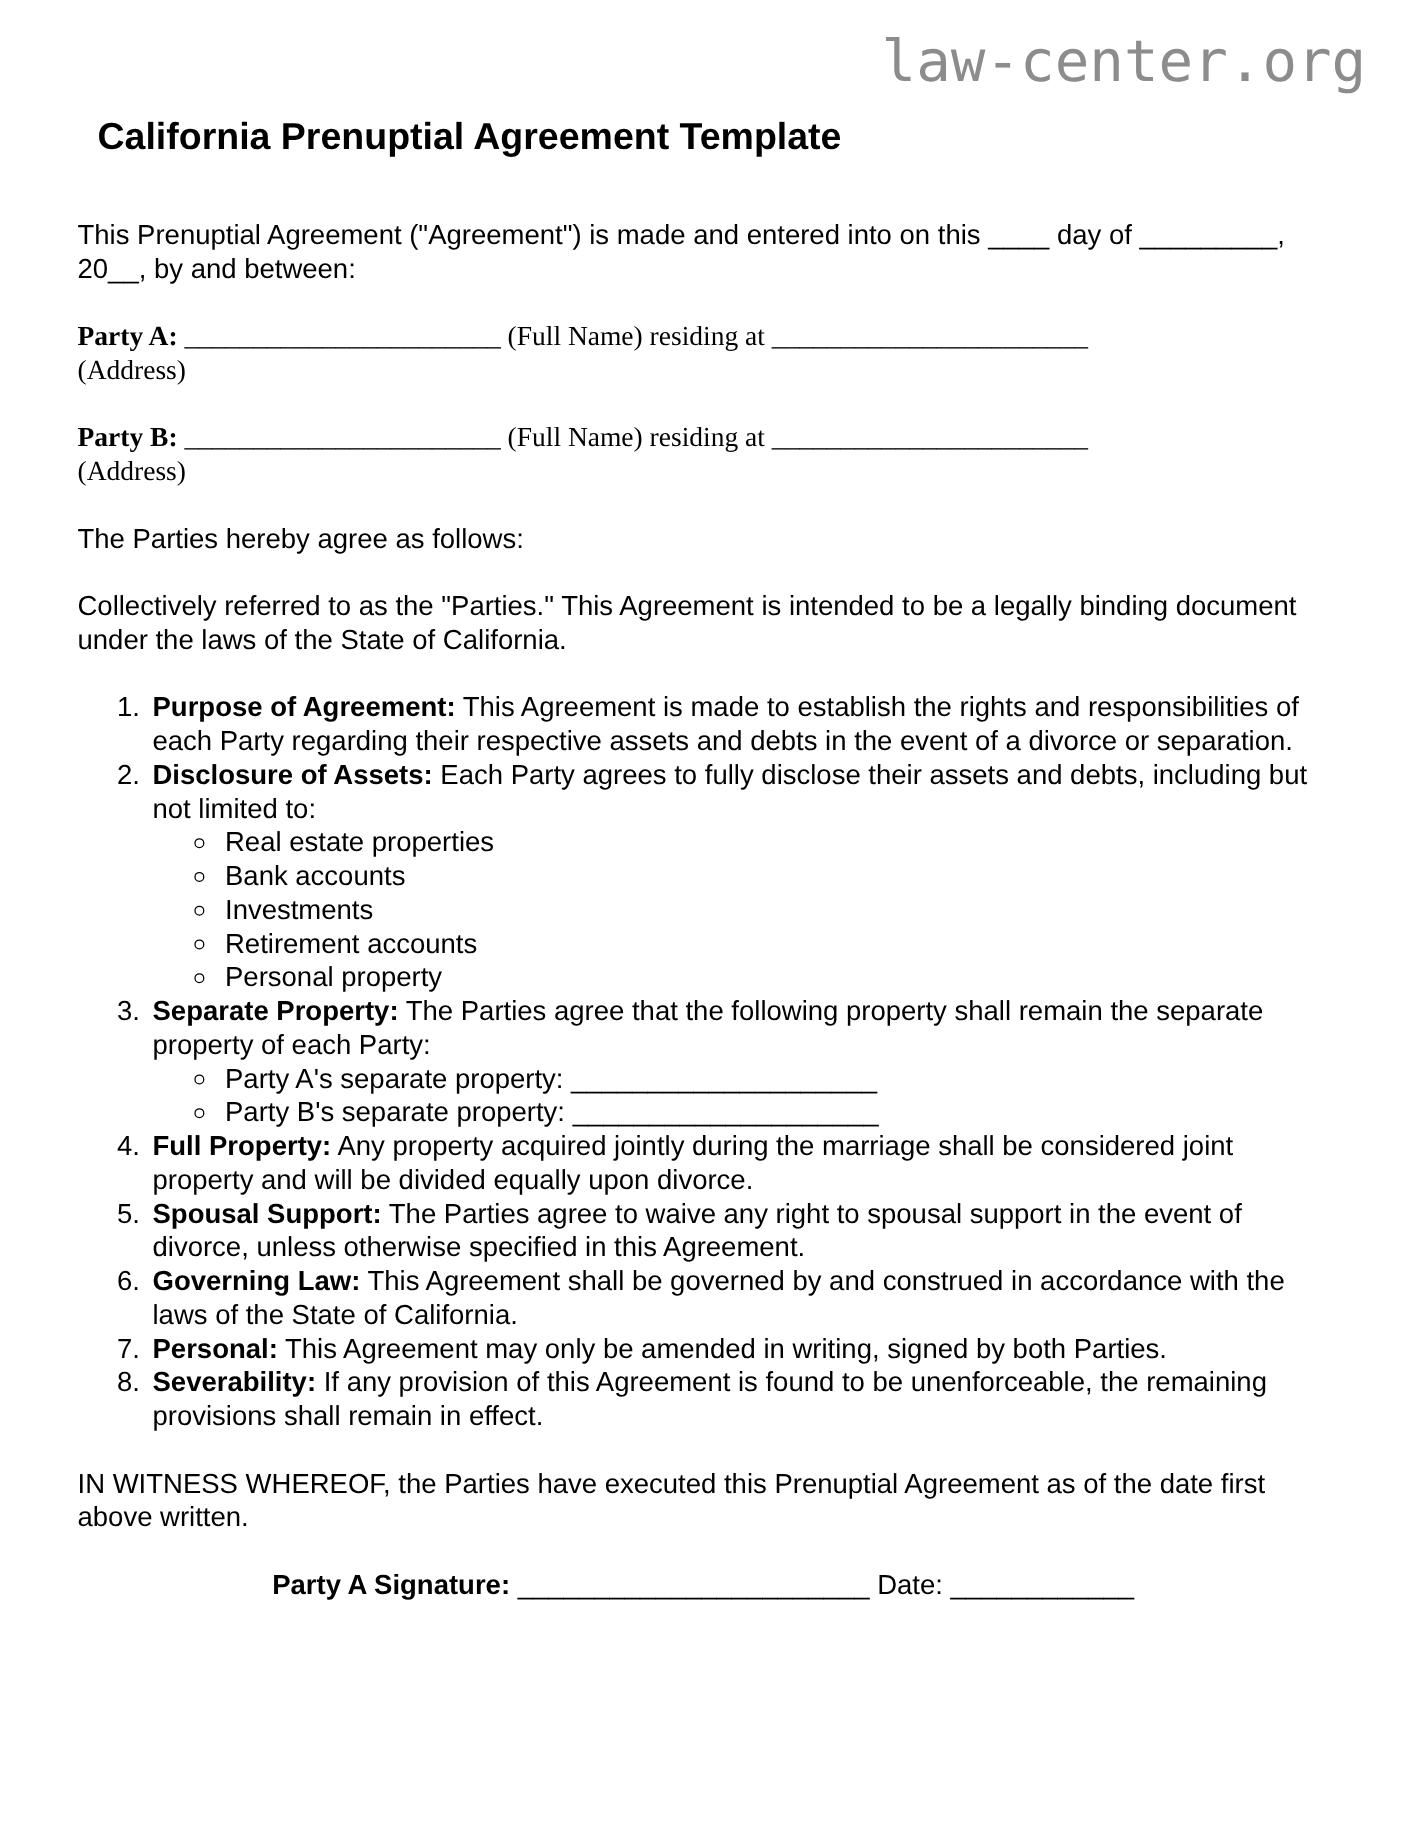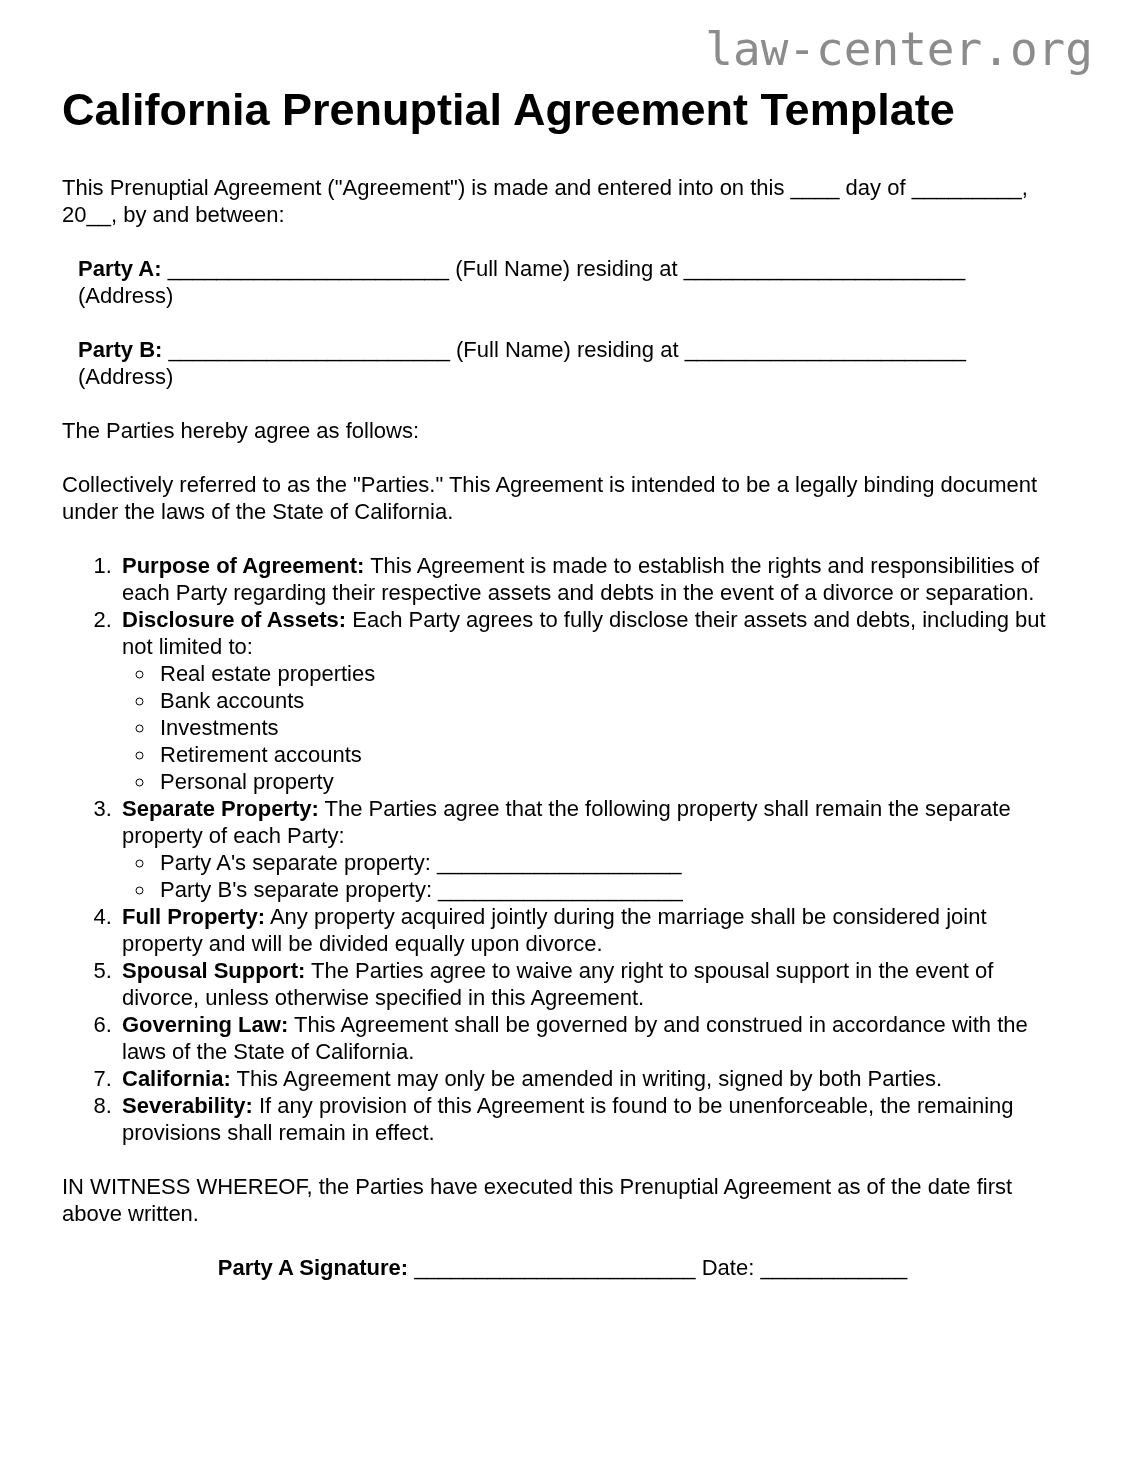--- a/index.html
+++ b/index.html
@@ -19,40 +19,40 @@
   .watermark {
     text-align: right;
     margin-right: -30px;
     font-family: "DejaVu Sans Mono", monospace;
     font-size: 46px;
     line-height: 58px;
     color: #8c8c8c;
     font-weight: 400;
   }
   h1.doc-title {
-    margin: 6px 0 38px 0;
-    font-size: 45px;
+    margin: 6px 0 38px 16px;
+    font-size: 30px;
     line-height: 52px;
     font-weight: 700;
     letter-spacing: 0;
   }
   p { margin: 27px 0; }
-  .party-row { margin: 27px 16px; }
+  .party-row { margin: 27px 0; font-family: Liberation Serif, serif; }
   strong { font-weight: 700; }
   ol.terms {
     margin: 27px 0;
     padding-left: 56px;
   }
   ol.terms > li { padding-left: 4px; }
   ul.subs {
     list-style-type: circle;
     margin: 0;
     padding-left: 34px;
   }
-  ul.subs > li { padding-left: 4px; }
+  ul.subs > li { padding-left: 4px; margin-left: 20px; }
   .sig-row { margin: 27px 0; text-align: center; }
 </style>
 </head>
 <body>
 
 <div class="page">
 
   <div class="watermark">law-center.org</div>
 
   <h1 class="doc-title">California Prenuptial Agreement Template</h1>
@@ -105,21 +105,21 @@
     </li>
     <li>
       <strong>Spousal Support:</strong>
       <span>The Parties agree to waive any right to spousal support in the event of divorce, unless otherwise specified in this Agreement.</span>
     </li>
     <li>
       <strong>Governing Law:</strong>
       <span>This Agreement shall be governed by and construed in accordance with the laws of the State of California.</span>
     </li>
     <li>
-      <strong>California:</strong>
+      <strong>Personal:</strong>
       <span>This Agreement may only be amended in writing, signed by both Parties.</span>
     </li>
     <li>
       <strong>Severability:</strong>
       <span>If any provision of this Agreement is found to be unenforceable, the remaining provisions shall remain in effect.</span>
     </li>
   </ol>
 
   <p>IN WITNESS WHEREOF, the Parties have executed this Prenuptial Agreement as of the date first above written.</p>
 

